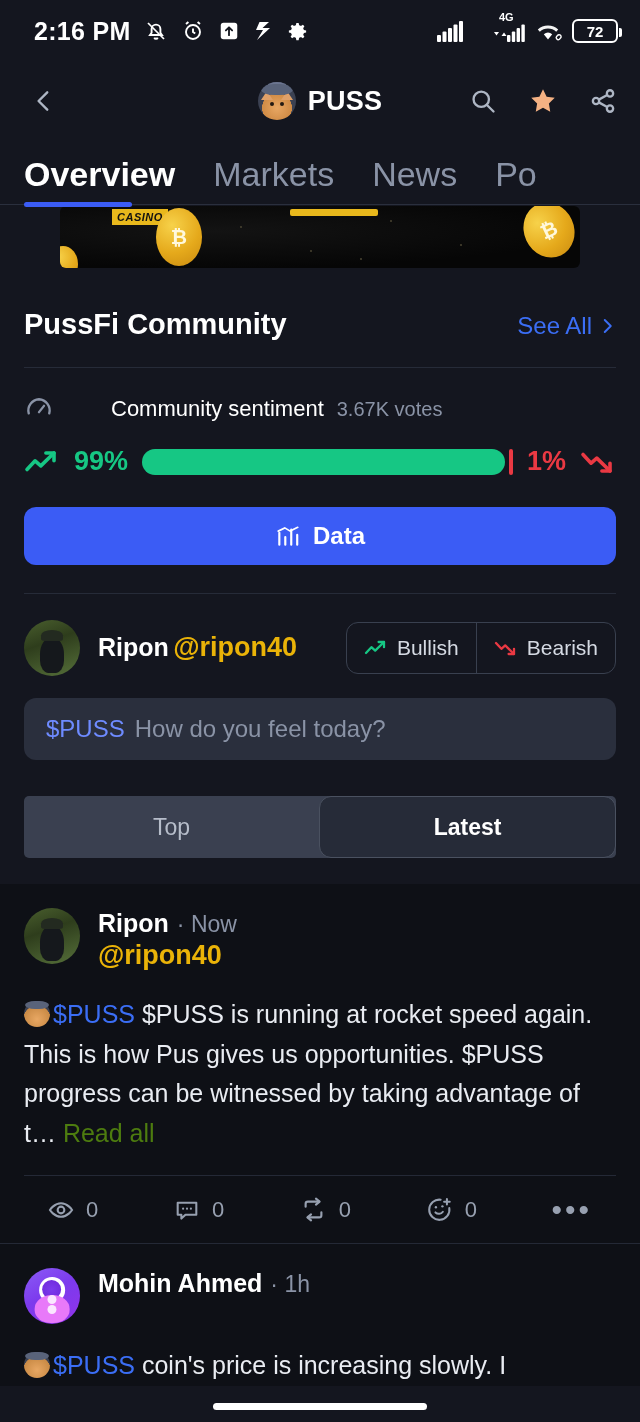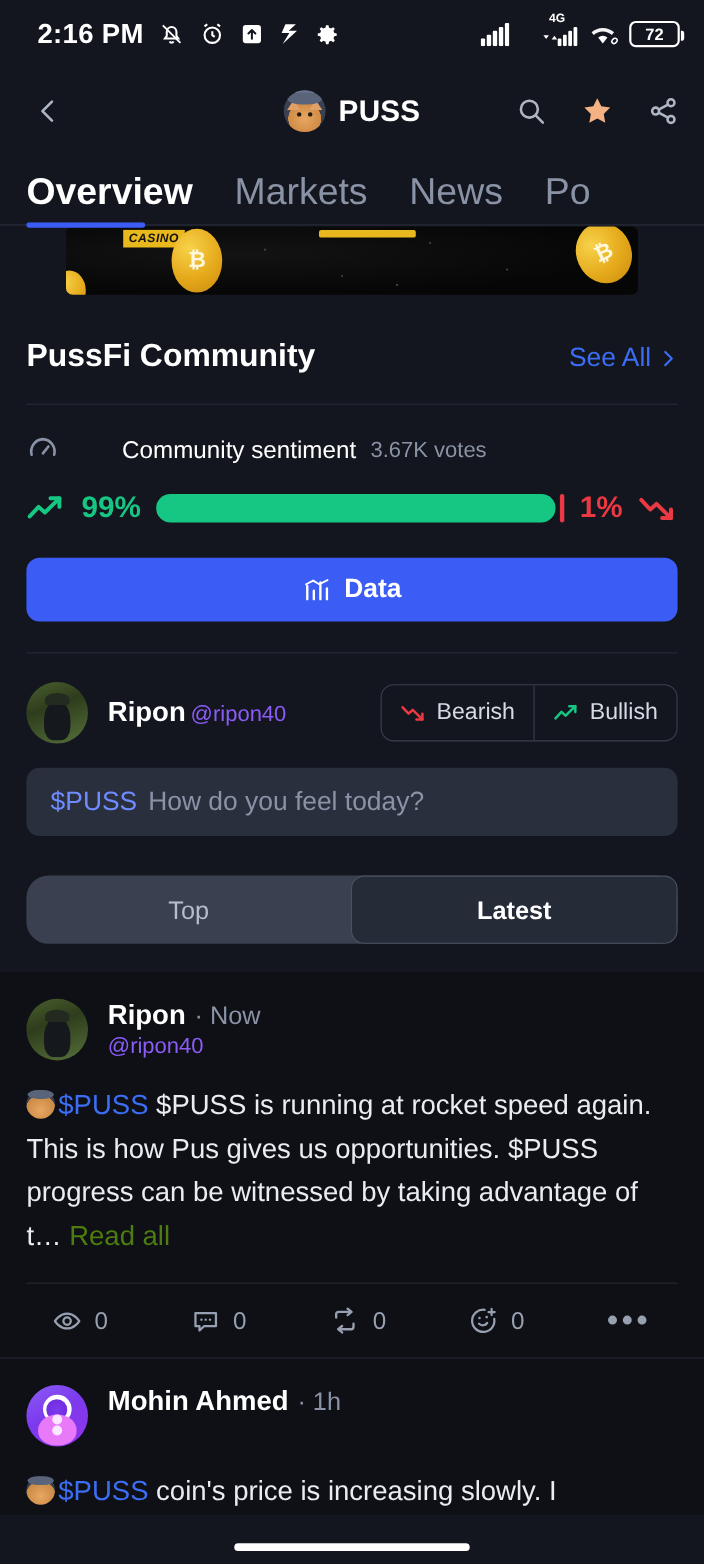--- a/index.html
+++ b/index.html
@@ -164,21 +164,21 @@
     width: 62%; height: 50%; background: #E879F9; border-radius: 50% 50% 46% 46%;
   }
   .av-mohin .d1, .av-mohin .d2 {
     position: absolute; left: 50%; transform: translateX(-50%);
     width: 9px; height: 9px; border-radius: 50%; background: #fbe7ff; z-index: 3;
   }
   .av-mohin .d1 { bottom: 36%; } .av-mohin .d2 { bottom: 18%; }
 
   .who { margin-left: 18px; }
   .who .n { font-size: 25px; font-weight: 700; color: #FFFFFF; line-height: 1.25; }
-  .who .h { font-size: 20px; color: #8b5cf6; line-height: 1.25; }
+  .who .h { font-size: 27px; color: #eab308; line-height: 1.25; font-weight: bold; }
 
   .bb-group {
     margin-left: auto; display: flex; align-items: stretch;
     border: 1px solid #39404F; border-radius: 12px; overflow: hidden; height: 52px;
   }
   .bb {
     display: flex; align-items: center; gap: 9px; padding: 0 17px;
     font-size: 21px; color: #D5DAE3;
   }
   .bb + .bb { border-left: 1px solid #39404F; }
@@ -189,21 +189,21 @@
   }
   .compose-box .tick { color: #6E8BFF; font-size: 24px; }
   .compose-input {
     flex: 1; background: transparent; border: none; outline: none;
     color: #E6E9EF; font-size: 24px; font-family: "Liberation Sans", sans-serif;
   }
   .compose-input::placeholder { color: #8A93A6; }
 
   
   .toggle {
-    margin: 36px 24px 0 24px; height: 62px; background: #3A4050; border-radius: 20px;
+    margin: 36px 24px 0 24px; height: 62px; background: #3A4050; border-radius: 5px;
     display: flex; align-items: stretch; padding: 0;
   }
   .toggle > div {
     flex: 1; display: flex; align-items: center; justify-content: center;
     font-size: 23px; color: #B6BDCA;
   }
   .toggle > div.on {
     background: #262B38; border: 1px solid #4A5160; border-radius: 12px;
     color: #FFFFFF; font-weight: 700;
   }
@@ -421,32 +421,32 @@
   <div class="hr" style="margin-top:28px"></div>
 
   <div class="composer-row">
     <span class="av av-ripon" style="width:56px;height:56px"></span>
     <span class="who">
       <span class="n">Ripon</span>
       <span class="h">@ripon40</span>
     </span>
     <span class="bb-group">
       <span class="bb">
+        <svg width="24" height="20" viewBox="0 0 24 20" fill="none" stroke="#16C784" stroke-width="2.3" stroke-linecap="round" stroke-linejoin="round">
+          <path d="M2 15l5.4-5.8 3.8 3.4L20 4"></path>
+            <path d="M14.6 4H20v5.2"></path>
+        </svg>
+        <span>Bullish</span>
+      </span>
+      <span class="bb">
         <svg width="24" height="20" viewBox="0 0 24 20" fill="none" stroke="#EA3943" stroke-width="2.3" stroke-linecap="round" stroke-linejoin="round">
           <path d="M2 5l5.4 5.8 3.8-3.4L20 16"></path>
             <path d="M14.6 16H20v-5.2"></path>
         </svg>
         <span>Bearish</span>
-      </span>
-      <span class="bb">
-        <svg width="24" height="20" viewBox="0 0 24 20" fill="none" stroke="#16C784" stroke-width="2.3" stroke-linecap="round" stroke-linejoin="round">
-          <path d="M2 15l5.4-5.8 3.8 3.4L20 4"></path>
-            <path d="M14.6 4H20v5.2"></path>
-        </svg>
-        <span>Bullish</span>
       </span>
     </span>
   </div>
 
   <div class="compose-box">
     <span class="tick">$PUSS</span>
     <input class="compose-input" value="" placeholder="How do you feel today?" style="">
   </div>
 
   <div class="toggle">

